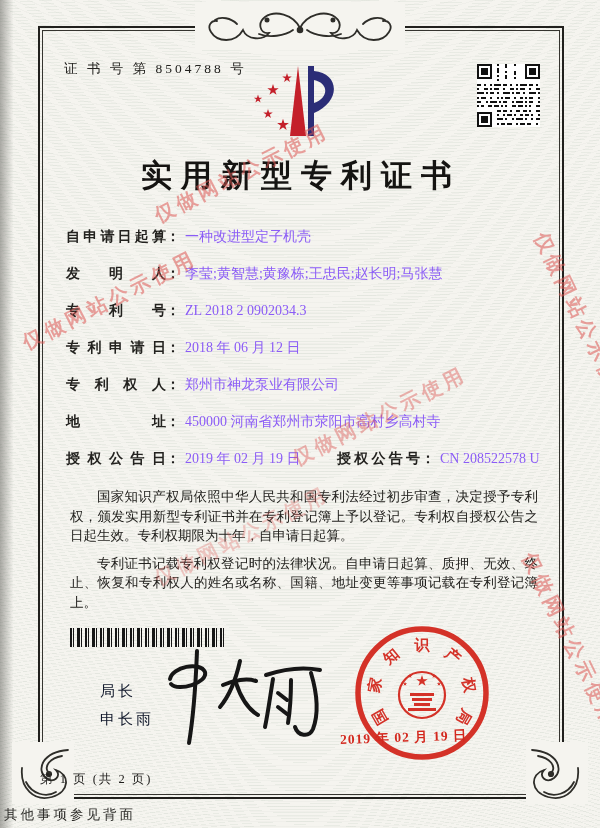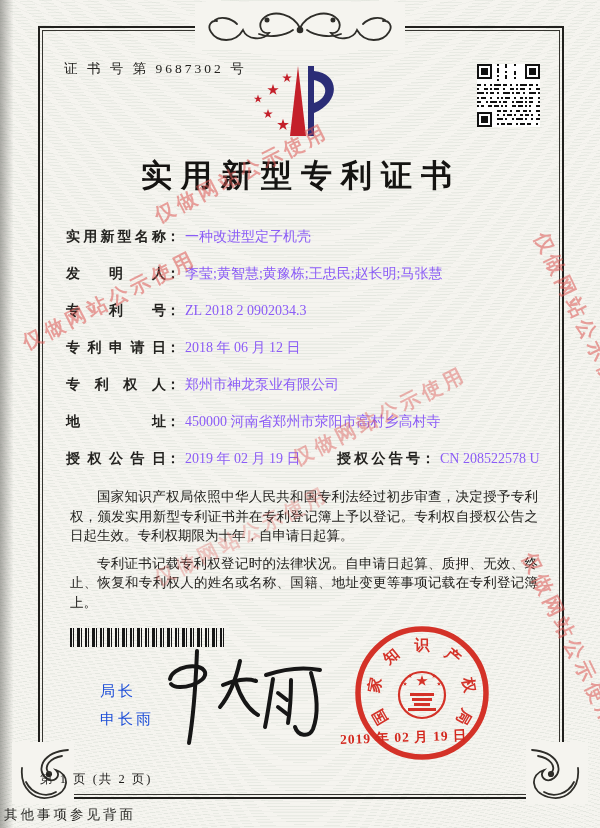--- a/index.html
+++ b/index.html
@@ -61,21 +61,21 @@
   }
   .paras p{margin:8px;text-indent:2em;}
   .barcode{
     left:70px;top:628px;width:157px;height:19px;
     background:repeating-linear-gradient(90deg,
       #161616 0 2px,rgba(0,0,0,0) 2px 3px,
       #161616 3px 4px,rgba(0,0,0,0) 4px 7px,
       #161616 7px 10px,rgba(0,0,0,0) 10px 11px,
       #161616 11px 12px,rgba(0,0,0,0) 12px 15px);
   }
-  .director{font-size:15px;letter-spacing:3px;color:#1d4ed8;}
+  .director{font-size:15px;letter-spacing:3px;color:#0f172a;}
   .d1{left:100px;top:682px;}
   .d2{left:100px;top:710px;}
   .sig{left:150px;top:645px;width:180px;height:105px;}
   .seal{left:352px;top:623px;width:140px;height:140px;opacity:.95;}
   .seal-date{
     left:340px;top:728px;width:170px;font-size:13.5px;font-weight:bold;
     color:#d3281e;letter-spacing:1px;transform:rotate(-2deg);white-space:nowrap;
   }
   .page-no{left:40px;top:771px;width:522px;font-size:12.5px;letter-spacing:2px;}
   .back-note{left:4px;top:806px;width:600px;text-align:left;font-size:13.5px;letter-spacing:3px;color:#2a2926;}
@@ -132,21 +132,21 @@
   <svg width="62" height="62" viewBox="0 0 62 62">
     <g fill="none" stroke="#2e2d29" stroke-width="1.8" stroke-linecap="round">
       <path d="M56,8 C30,10 24,28 34,36 C42,42 50,34 44,28 C58,32 58,50 40,55 C22,60 8,46 10,26"></path>
       <path d="M50,14 C38,16 32,24 36,30"></path>
       <path d="M14,40 C20,52 34,56 44,50"></path>
       <circle cx="37" cy="32" r="2.2" fill="#2e2d29"></circle>
     </g>
   </svg>
 </div>
 
-<div class="abs cert-no">证 书 号 第 9687302 号</div>
+<div class="abs cert-no">证 书 号 第 8504788 号</div>
 
 <div class="abs logo">
   <svg width="95" height="88" viewBox="0 0 95 88">
     <g fill="#c4202a">
       <polygon transform="translate(44,20) scale(5)" points="0,-1 0.588,0.809 -0.951,-0.309 0.951,-0.309 -0.588,0.809"></polygon>
       <polygon transform="translate(30,32) scale(6)" points="0,-1 0.588,0.809 -0.951,-0.309 0.951,-0.309 -0.588,0.809"></polygon>
       <polygon transform="translate(15,41) scale(4.4)" points="0,-1 0.588,0.809 -0.951,-0.309 0.951,-0.309 -0.588,0.809"></polygon>
       <polygon transform="translate(25,56) scale(5)" points="0,-1 0.588,0.809 -0.951,-0.309 0.951,-0.309 -0.588,0.809"></polygon>
       <polygon transform="translate(40,67) scale(6.2)" points="0,-1 0.588,0.809 -0.951,-0.309 0.951,-0.309 -0.588,0.809"></polygon>
       <polygon points="55,8 63,78 47,78"></polygon>
@@ -186,21 +186,21 @@
       <rect x="0" y="22" width="7" height="7"></rect>
         <rect x="1" y="23" width="5" height="5" fill="#fff"></rect>
         <rect x="2" y="24" width="3" height="3"></rect>
     </g>
   </svg>
 </div>
 
 <div class="abs title">实用新型专利证书</div>
 
 <div class="abs row" style="top:228px">
-  <span class="lbl">实用新型名称</span><span class="colon">：</span><span class="val">一种改进型定子机壳</span>
+  <span class="lbl">自申请日起算</span><span class="colon">：</span><span class="val">一种改进型定子机壳</span>
 </div>
 <div class="abs row" style="top:265px">
   <span class="lbl">发明人</span><span class="colon">：</span><span class="val">李莹;黄智慧;黄豫栋;王忠民;赵长明;马张慧</span>
 </div>
 <div class="abs row" style="top:302px">
   <span class="lbl">专利号</span><span class="colon">：</span><span class="val">ZL 2018 2 0902034.3</span>
 </div>
 <div class="abs row" style="top:339px">
   <span class="lbl">专利申请日</span><span class="colon">：</span><span class="val">2018 年 06 月 12 日</span>
 </div>

